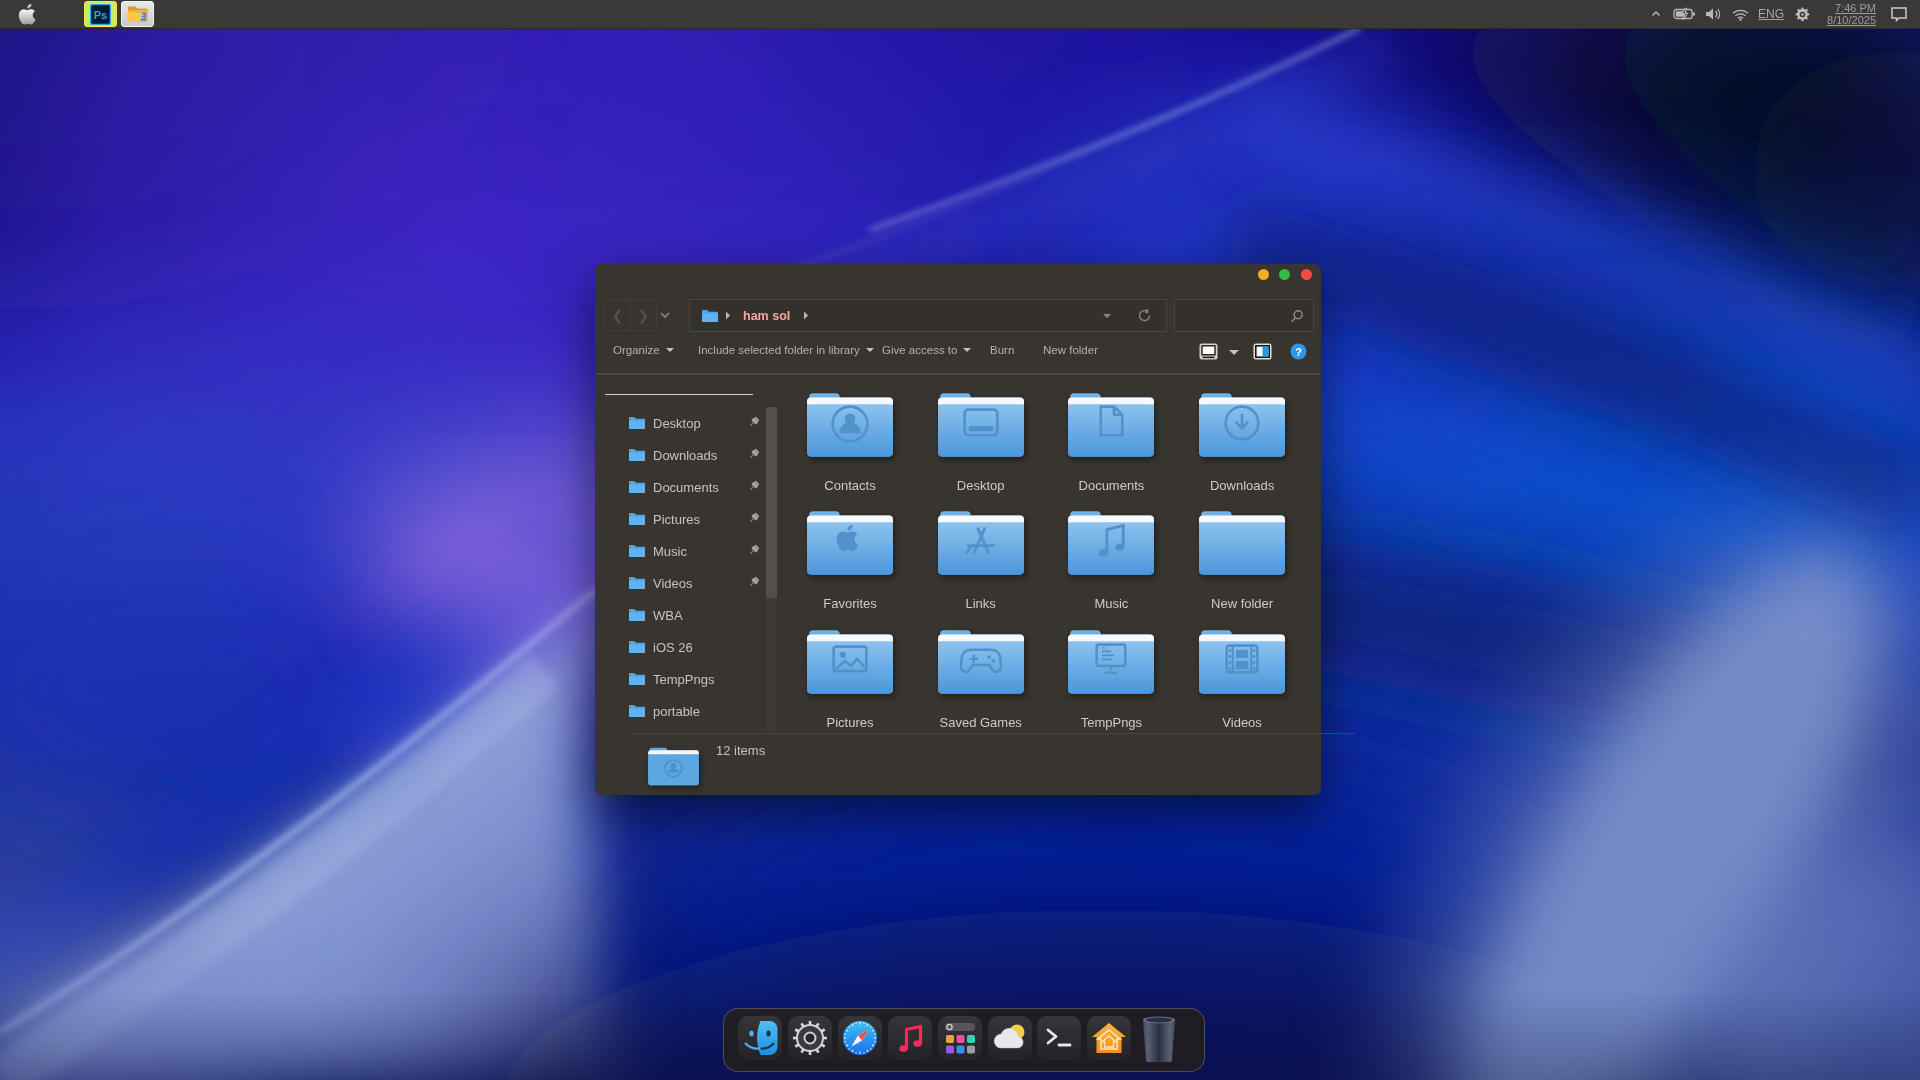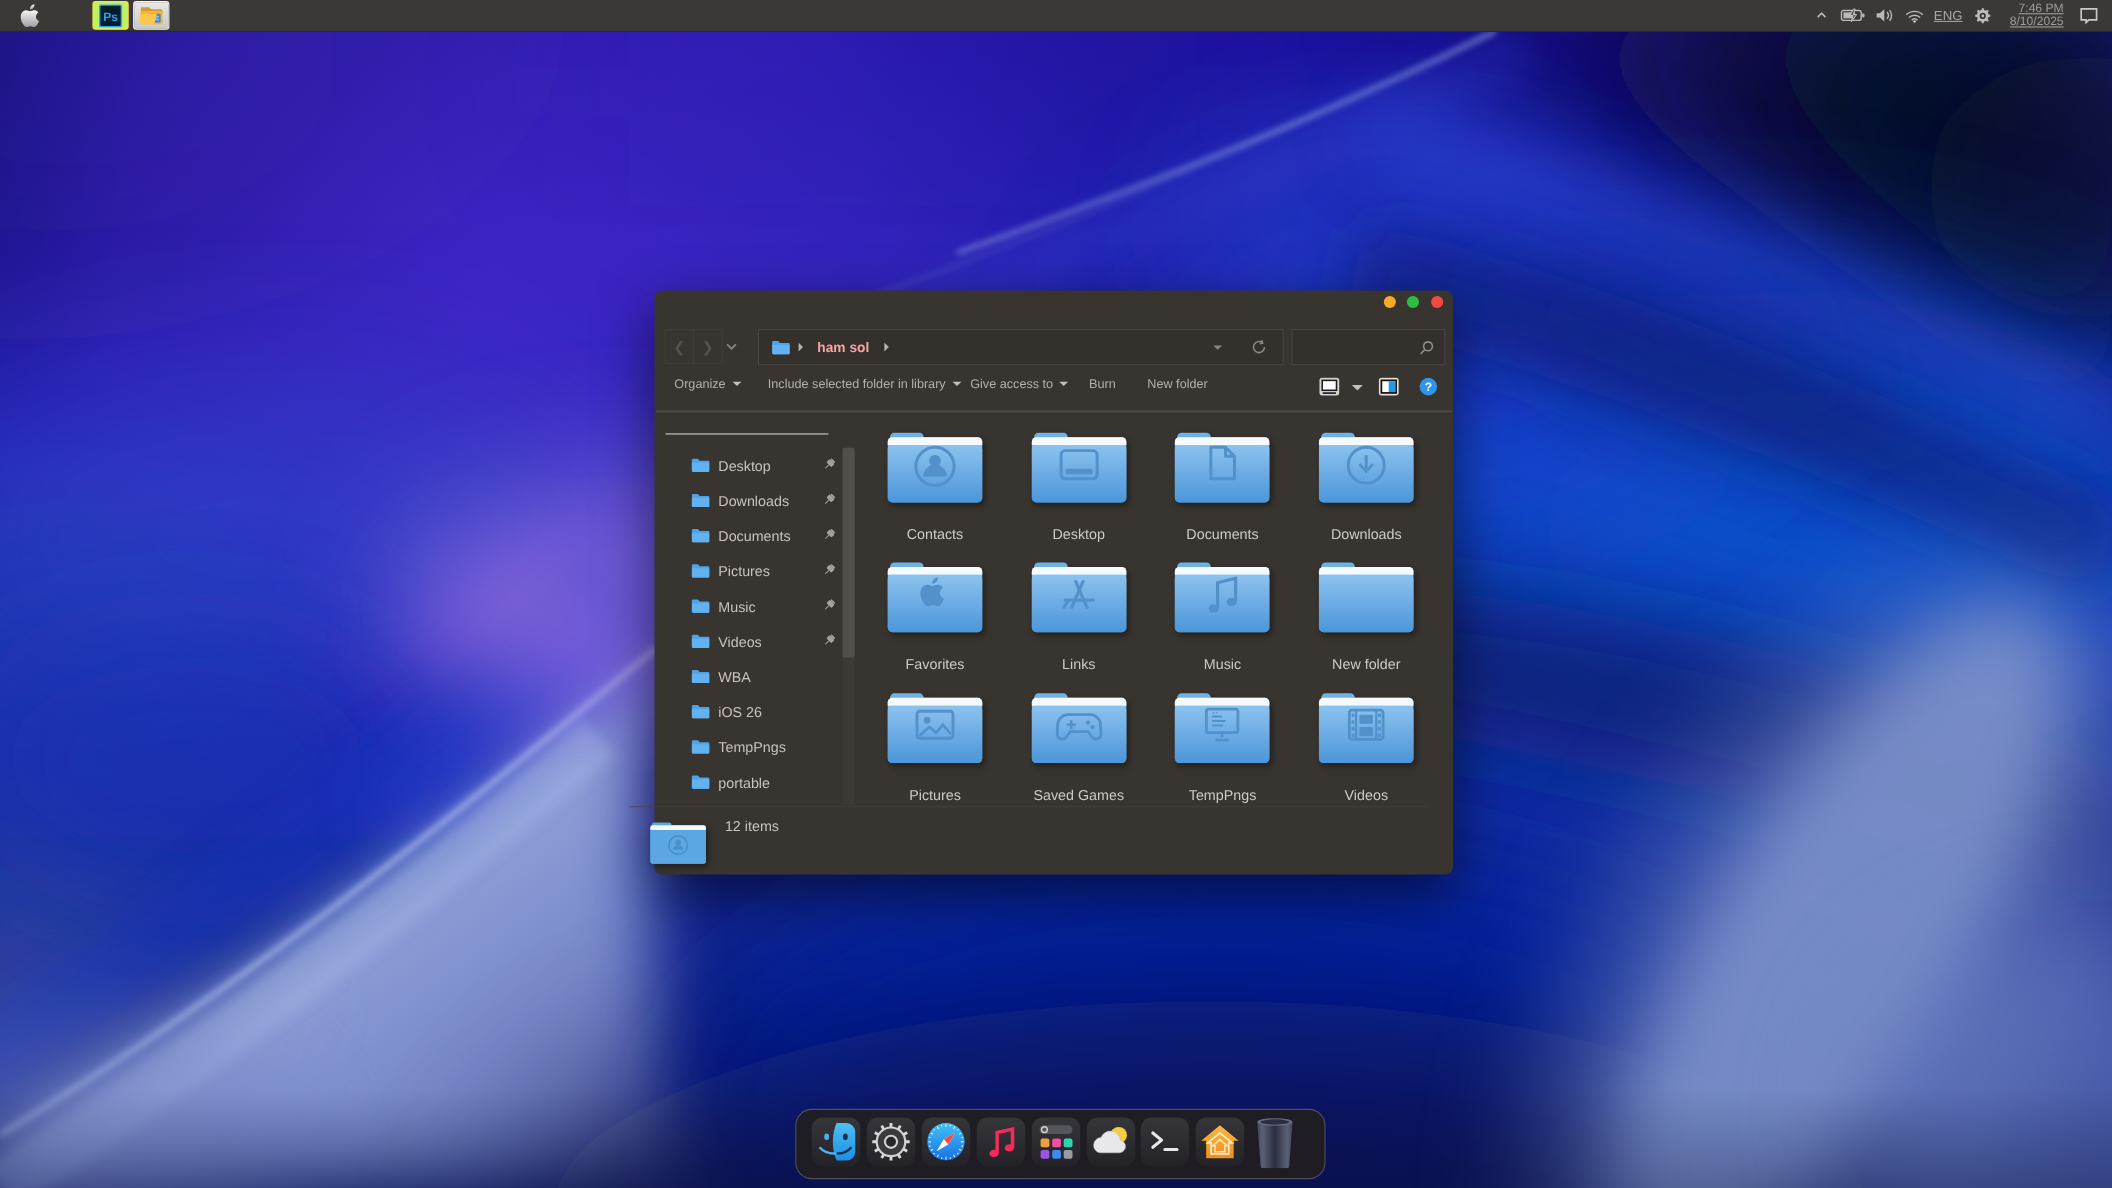--- a/index.html
+++ b/index.html
@@ -38,21 +38,21 @@
   .srow svg{margin-right:8px;}
   .pin{position:absolute;left:152px;}
   #sbtrack{position:absolute;left:171px;top:27px;width:11px;height:325px;background:#3d3935;}
   #sbthumb{position:absolute;left:0px;top:0px;width:11px;height:191px;background:#534f49;border-radius:2px;}
   
   #grid{position:absolute;left:790px;top:387px;}
   .cell{position:absolute;width:110px;text-align:center;}
   .cell .lbl{margin-top:15px;font-size:13px;color:#cecbc7;}
   .fold{filter:drop-shadow(2px 3px 3px rgba(0,0,0,.4));}
   
-  #status{position:absolute;left:572px;top:733px;width:726px;height:44px;border-top:1px solid #48443f;
+  #status{position:absolute;left:629px;top:733px;width:726px;height:44px;border-top:1px solid #48443f;
     box-sizing:border-box;border-bottom-left-radius:7px;border-bottom-right-radius:7px;}
   #status .cnt{position:absolute;left:87px;top:9px;font-size:13px;color:#c6c3bf;}
   
   #dock{position:absolute;left:723px;top:1008px;width:482px;height:64px;background:rgba(34,31,29,.88);
     border:1px solid rgba(150,155,180,.4);border-radius:15px;box-sizing:border-box;}
   .dicon{position:absolute;top:1016px;width:44px;height:44px;border-radius:10px;
     background:linear-gradient(#35353a,#232327);}
 </style>
 </head>
 <body>

